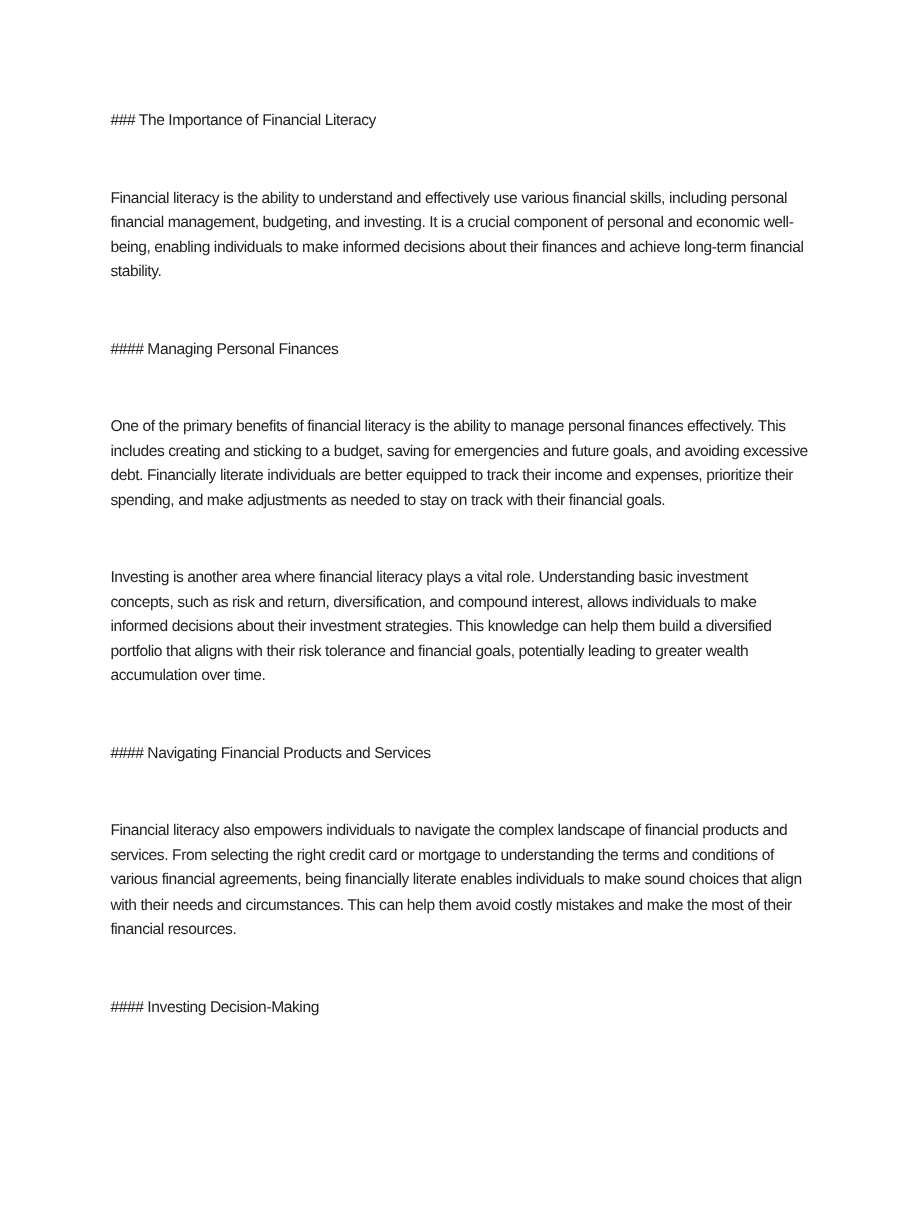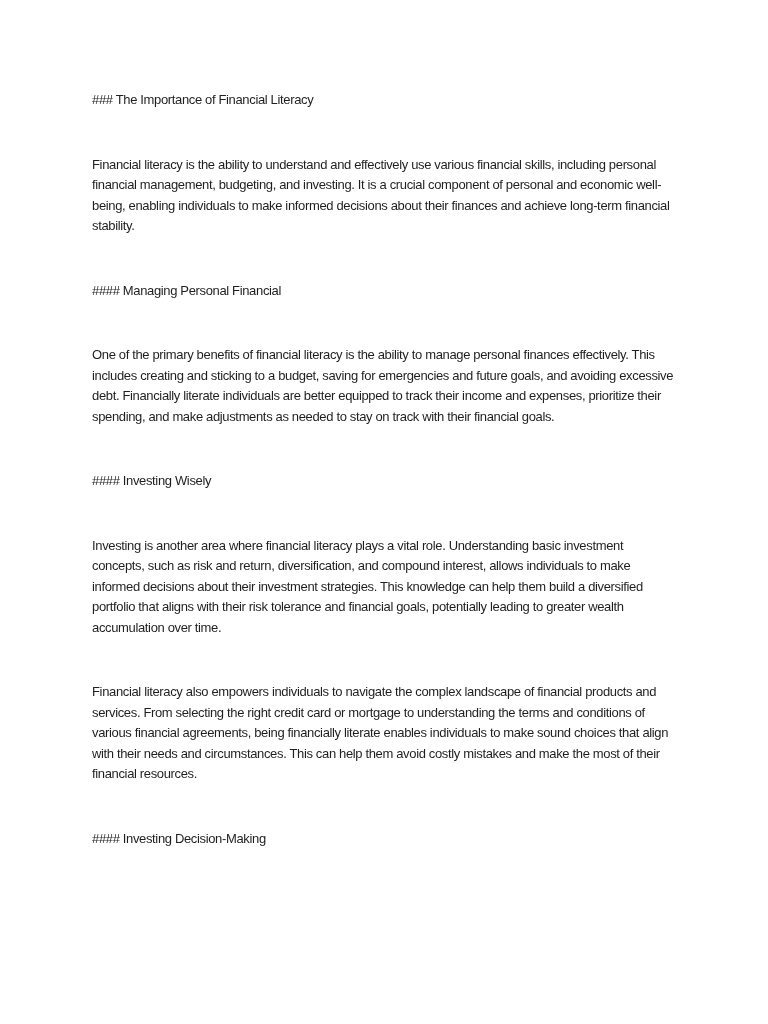--- a/index.html
+++ b/index.html
@@ -29,19 +29,19 @@
     text-align: left;
     word-spacing: 0;
   }
 </style>
 </head>
 <body>
 
 <div class="page">
   <p class="block">### The Importance of Financial Literacy</p>
   <p class="block">Financial literacy is the ability to understand and effectively use various financial skills, including personal financial management, budgeting, and investing. It is a crucial component of personal and economic well-being, enabling individuals to make informed decisions about their finances and achieve long-term financial stability.</p>
-  <p class="block">#### Managing Personal Financial</p>
+  <p class="block">#### Managing Personal Finances</p>
   <p class="block">One of the primary benefits of financial literacy is the ability to manage personal finances effectively. This includes creating and sticking to a budget, saving for emergencies and future goals, and avoiding excessive debt. Financially literate individuals are better equipped to track their income and expenses, prioritize their spending, and make adjustments as needed to stay on track with their financial goals.</p>
-  <p class="block">#### Investing Wisely</p>
   <p class="block">Investing is another area where financial literacy plays a vital role. Understanding basic investment concepts, such as risk and return, diversification, and compound interest, allows individuals to make informed decisions about their investment strategies. This knowledge can help them build a diversified portfolio that aligns with their risk tolerance and financial goals, potentially leading to greater wealth accumulation over time.</p>
+  <p class="block">#### Navigating Financial Products and Services</p>
   <p class="block">Financial literacy also empowers individuals to navigate the complex landscape of financial products and services. From selecting the right credit card or mortgage to understanding the terms and conditions of various financial agreements, being financially literate enables individuals to make sound choices that align with their needs and circumstances. This can help them avoid costly mistakes and make the most of their financial resources.</p>
   <p class="block">#### Investing Decision-Making</p>
 </div>
 
 </body></html>

